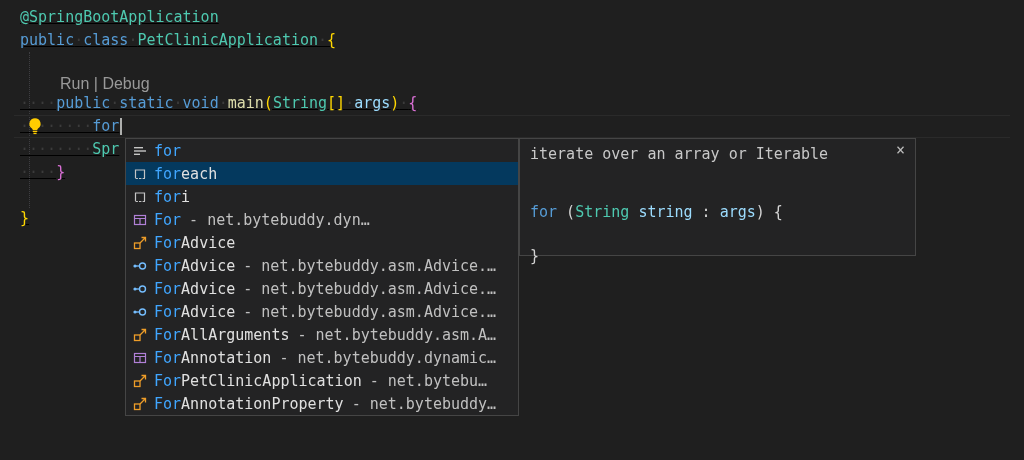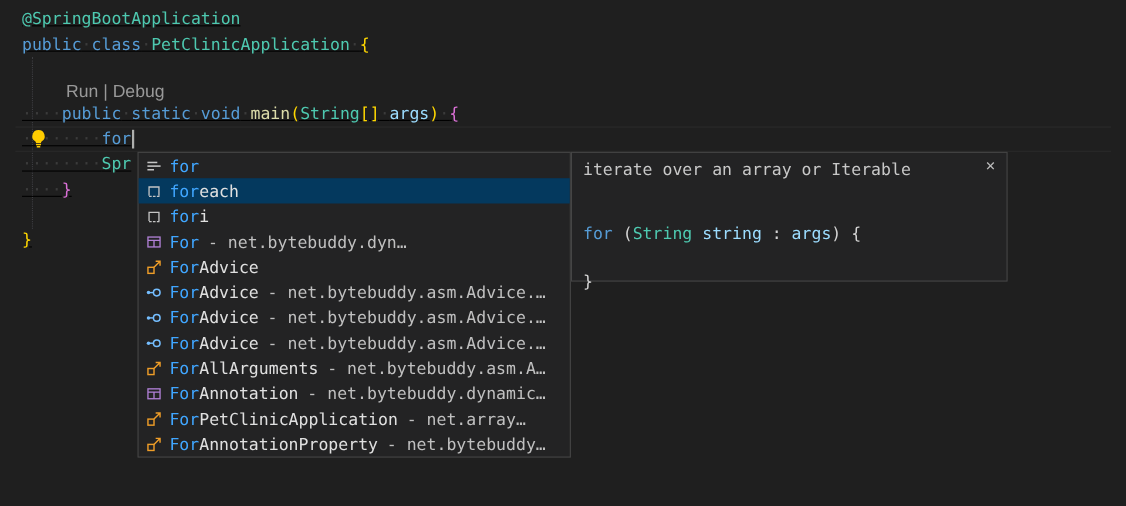--- a/index.html
+++ b/index.html
@@ -142,21 +142,21 @@
             <g fill="none" stroke="#B180D7" stroke-width="1.2">
               <rect x="2.5" y="3.5" width="11" height="9"></rect>
               <path d="M2.5 6.5h11M8 6.5v6"></path>
             </g>
           </svg></span><span class="sg-match" data-interactable="false">For</span><span class="sg-rest" data-interactable="false">Annotation</span><span class="sg-detail" data-interactable="false">- net.bytebuddy.dynamic…</span></div>
       <div class="sg-row" data-interactable="true"><span class="sg-icon" data-interactable="false"><svg viewBox="0 0 16 16" width="16" height="16">
             <g fill="none" stroke="#EE9D28" stroke-width="1.3">
               <rect x="2.5" y="8" width="5.5" height="5.5"></rect>
               <path d="M8 8l5.5-5.5M9.5 2.5h4v4"></path>
             </g>
-          </svg></span><span class="sg-match" data-interactable="false">For</span><span class="sg-rest" data-interactable="false">PetClinicApplication</span><span class="sg-detail" data-interactable="false">- net.array…</span></div>
+          </svg></span><span class="sg-match" data-interactable="false">For</span><span class="sg-rest" data-interactable="false">PetClinicApplication</span><span class="sg-detail" data-interactable="false">- net.bytebu…</span></div>
       <div class="sg-row" data-interactable="true"><span class="sg-icon" data-interactable="false"><svg viewBox="0 0 16 16" width="16" height="16">
             <g fill="none" stroke="#EE9D28" stroke-width="1.3">
               <rect x="2.5" y="8" width="5.5" height="5.5"></rect>
               <path d="M8 8l5.5-5.5M9.5 2.5h4v4"></path>
             </g>
           </svg></span><span class="sg-match" data-interactable="false">For</span><span class="sg-rest" data-interactable="false">AnnotationProperty</span><span class="sg-detail" data-interactable="false">- net.bytebuddy…</span></div>
     </div>
 
   <div class="docs" data-interactable="false">
     <div class="doc-desc" data-interactable="false">iterate over an array or Iterable</div>

